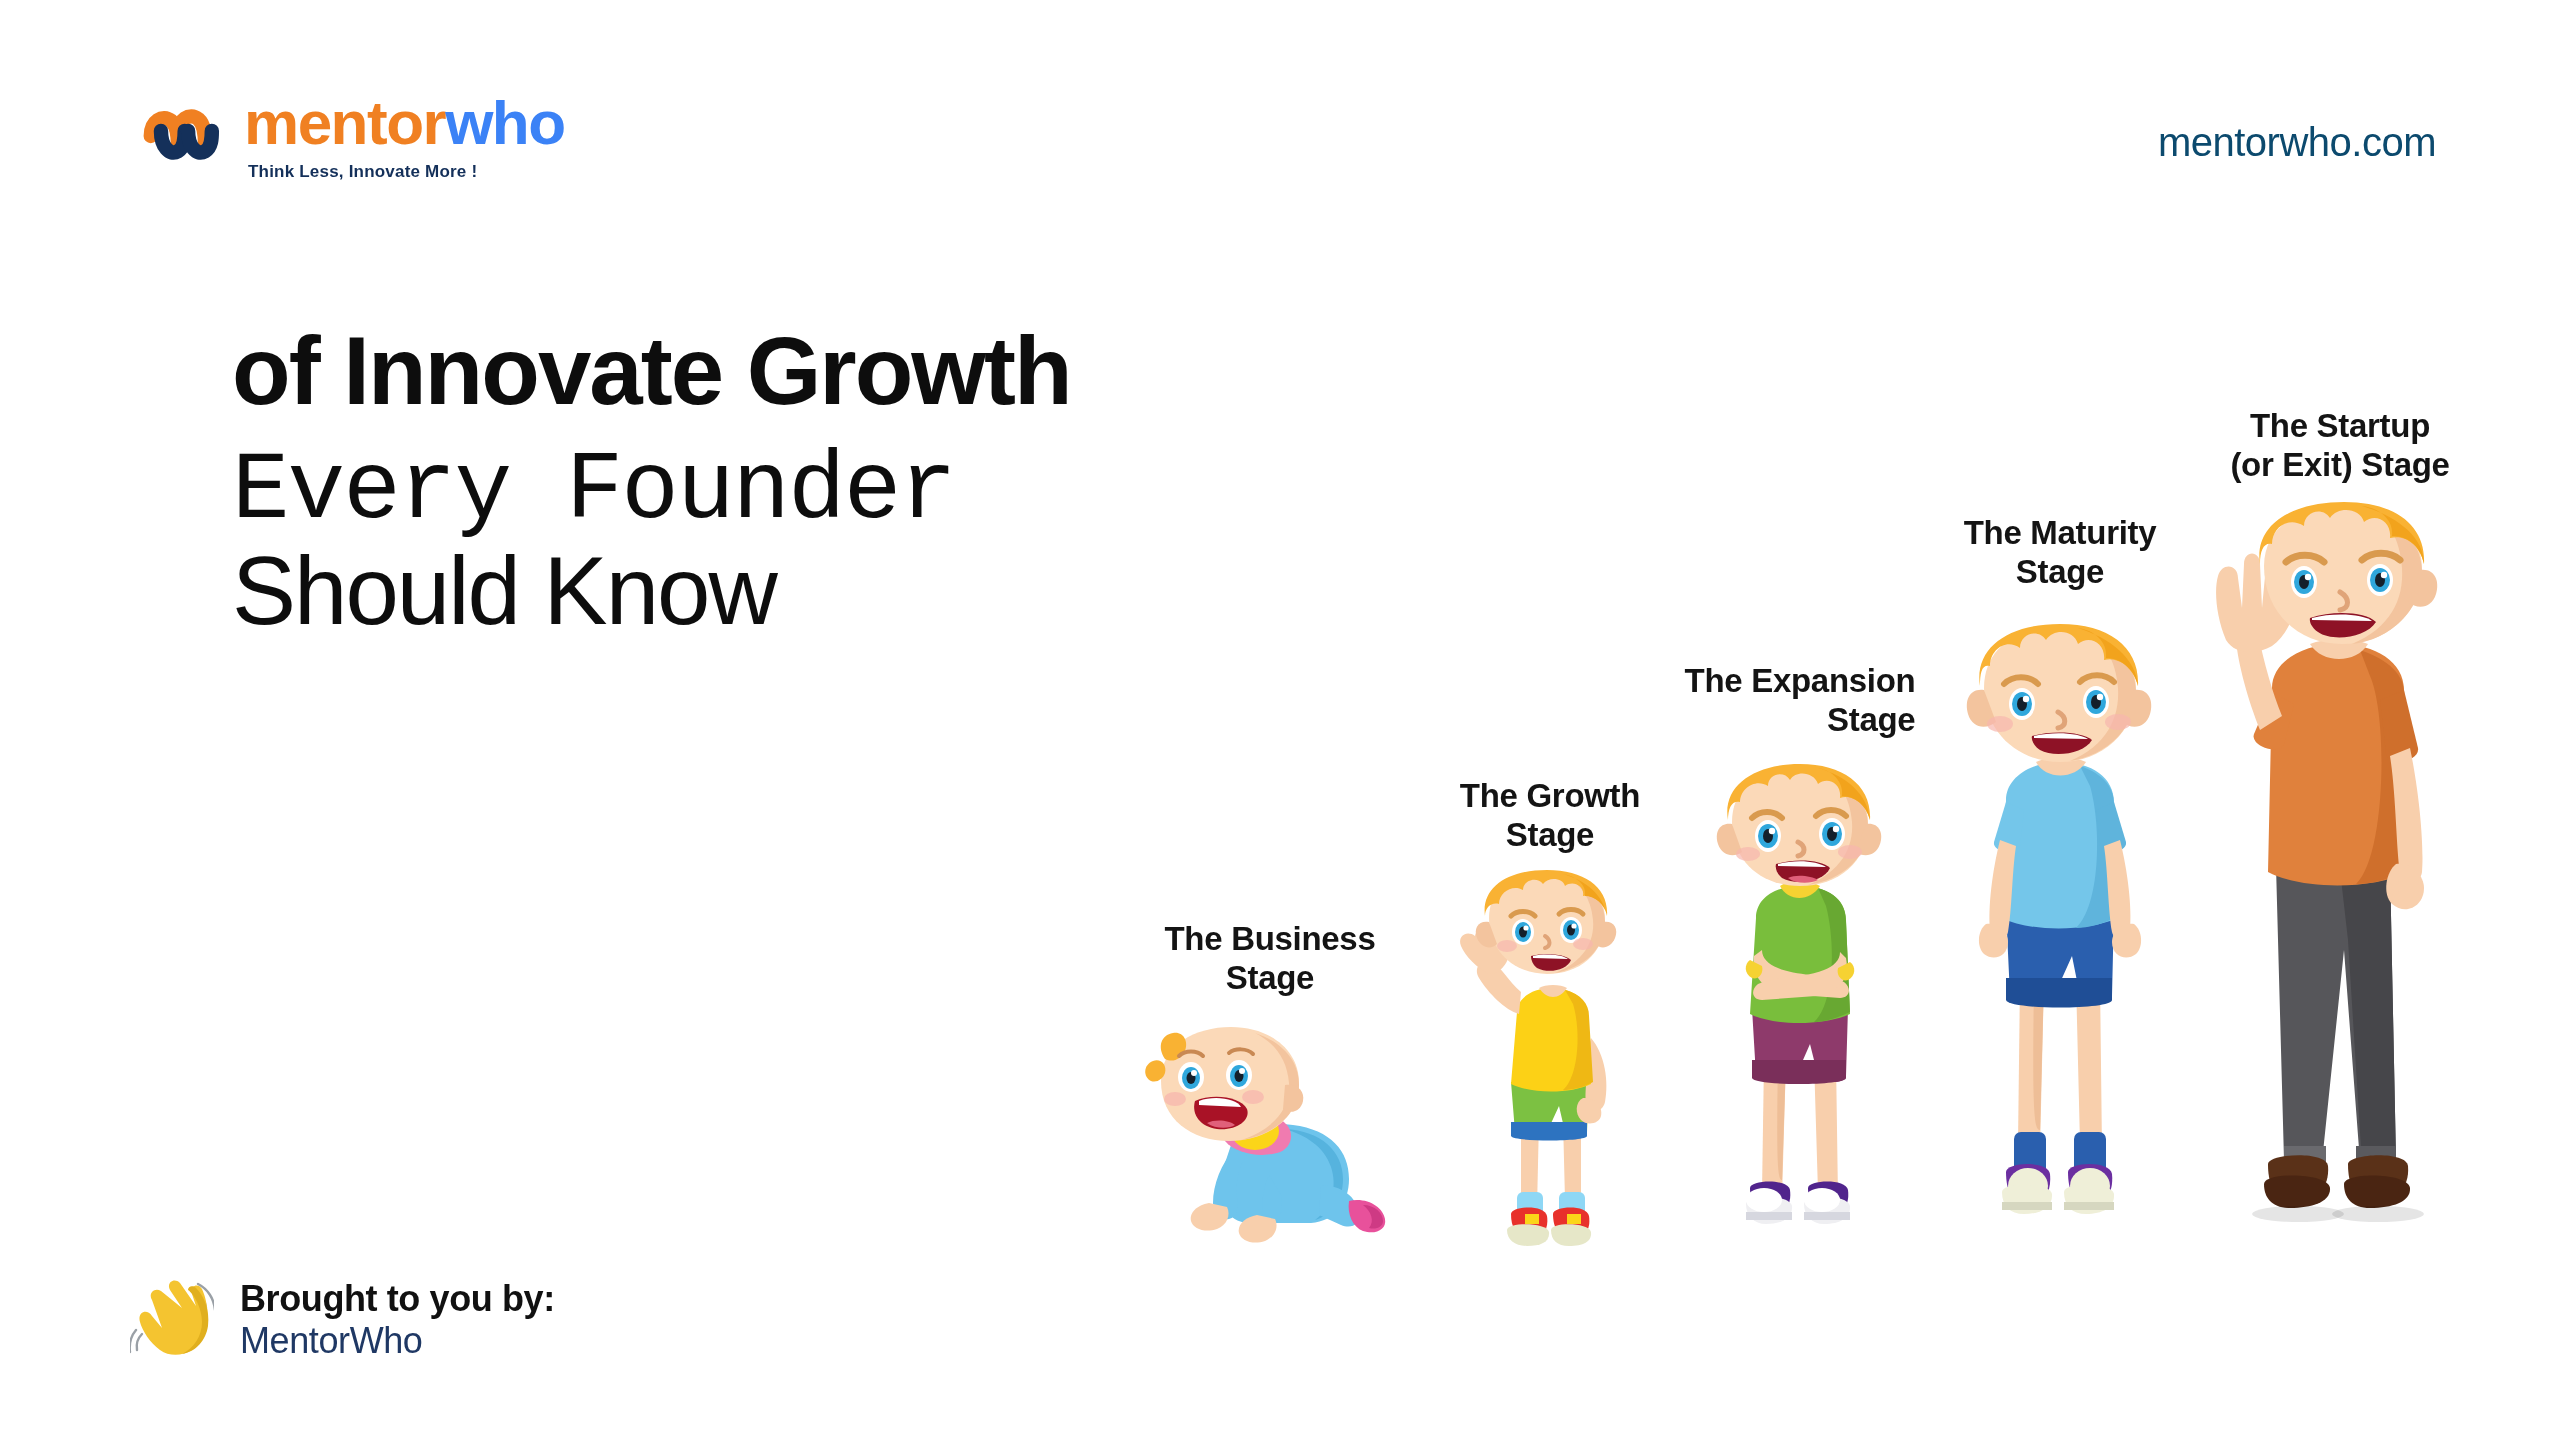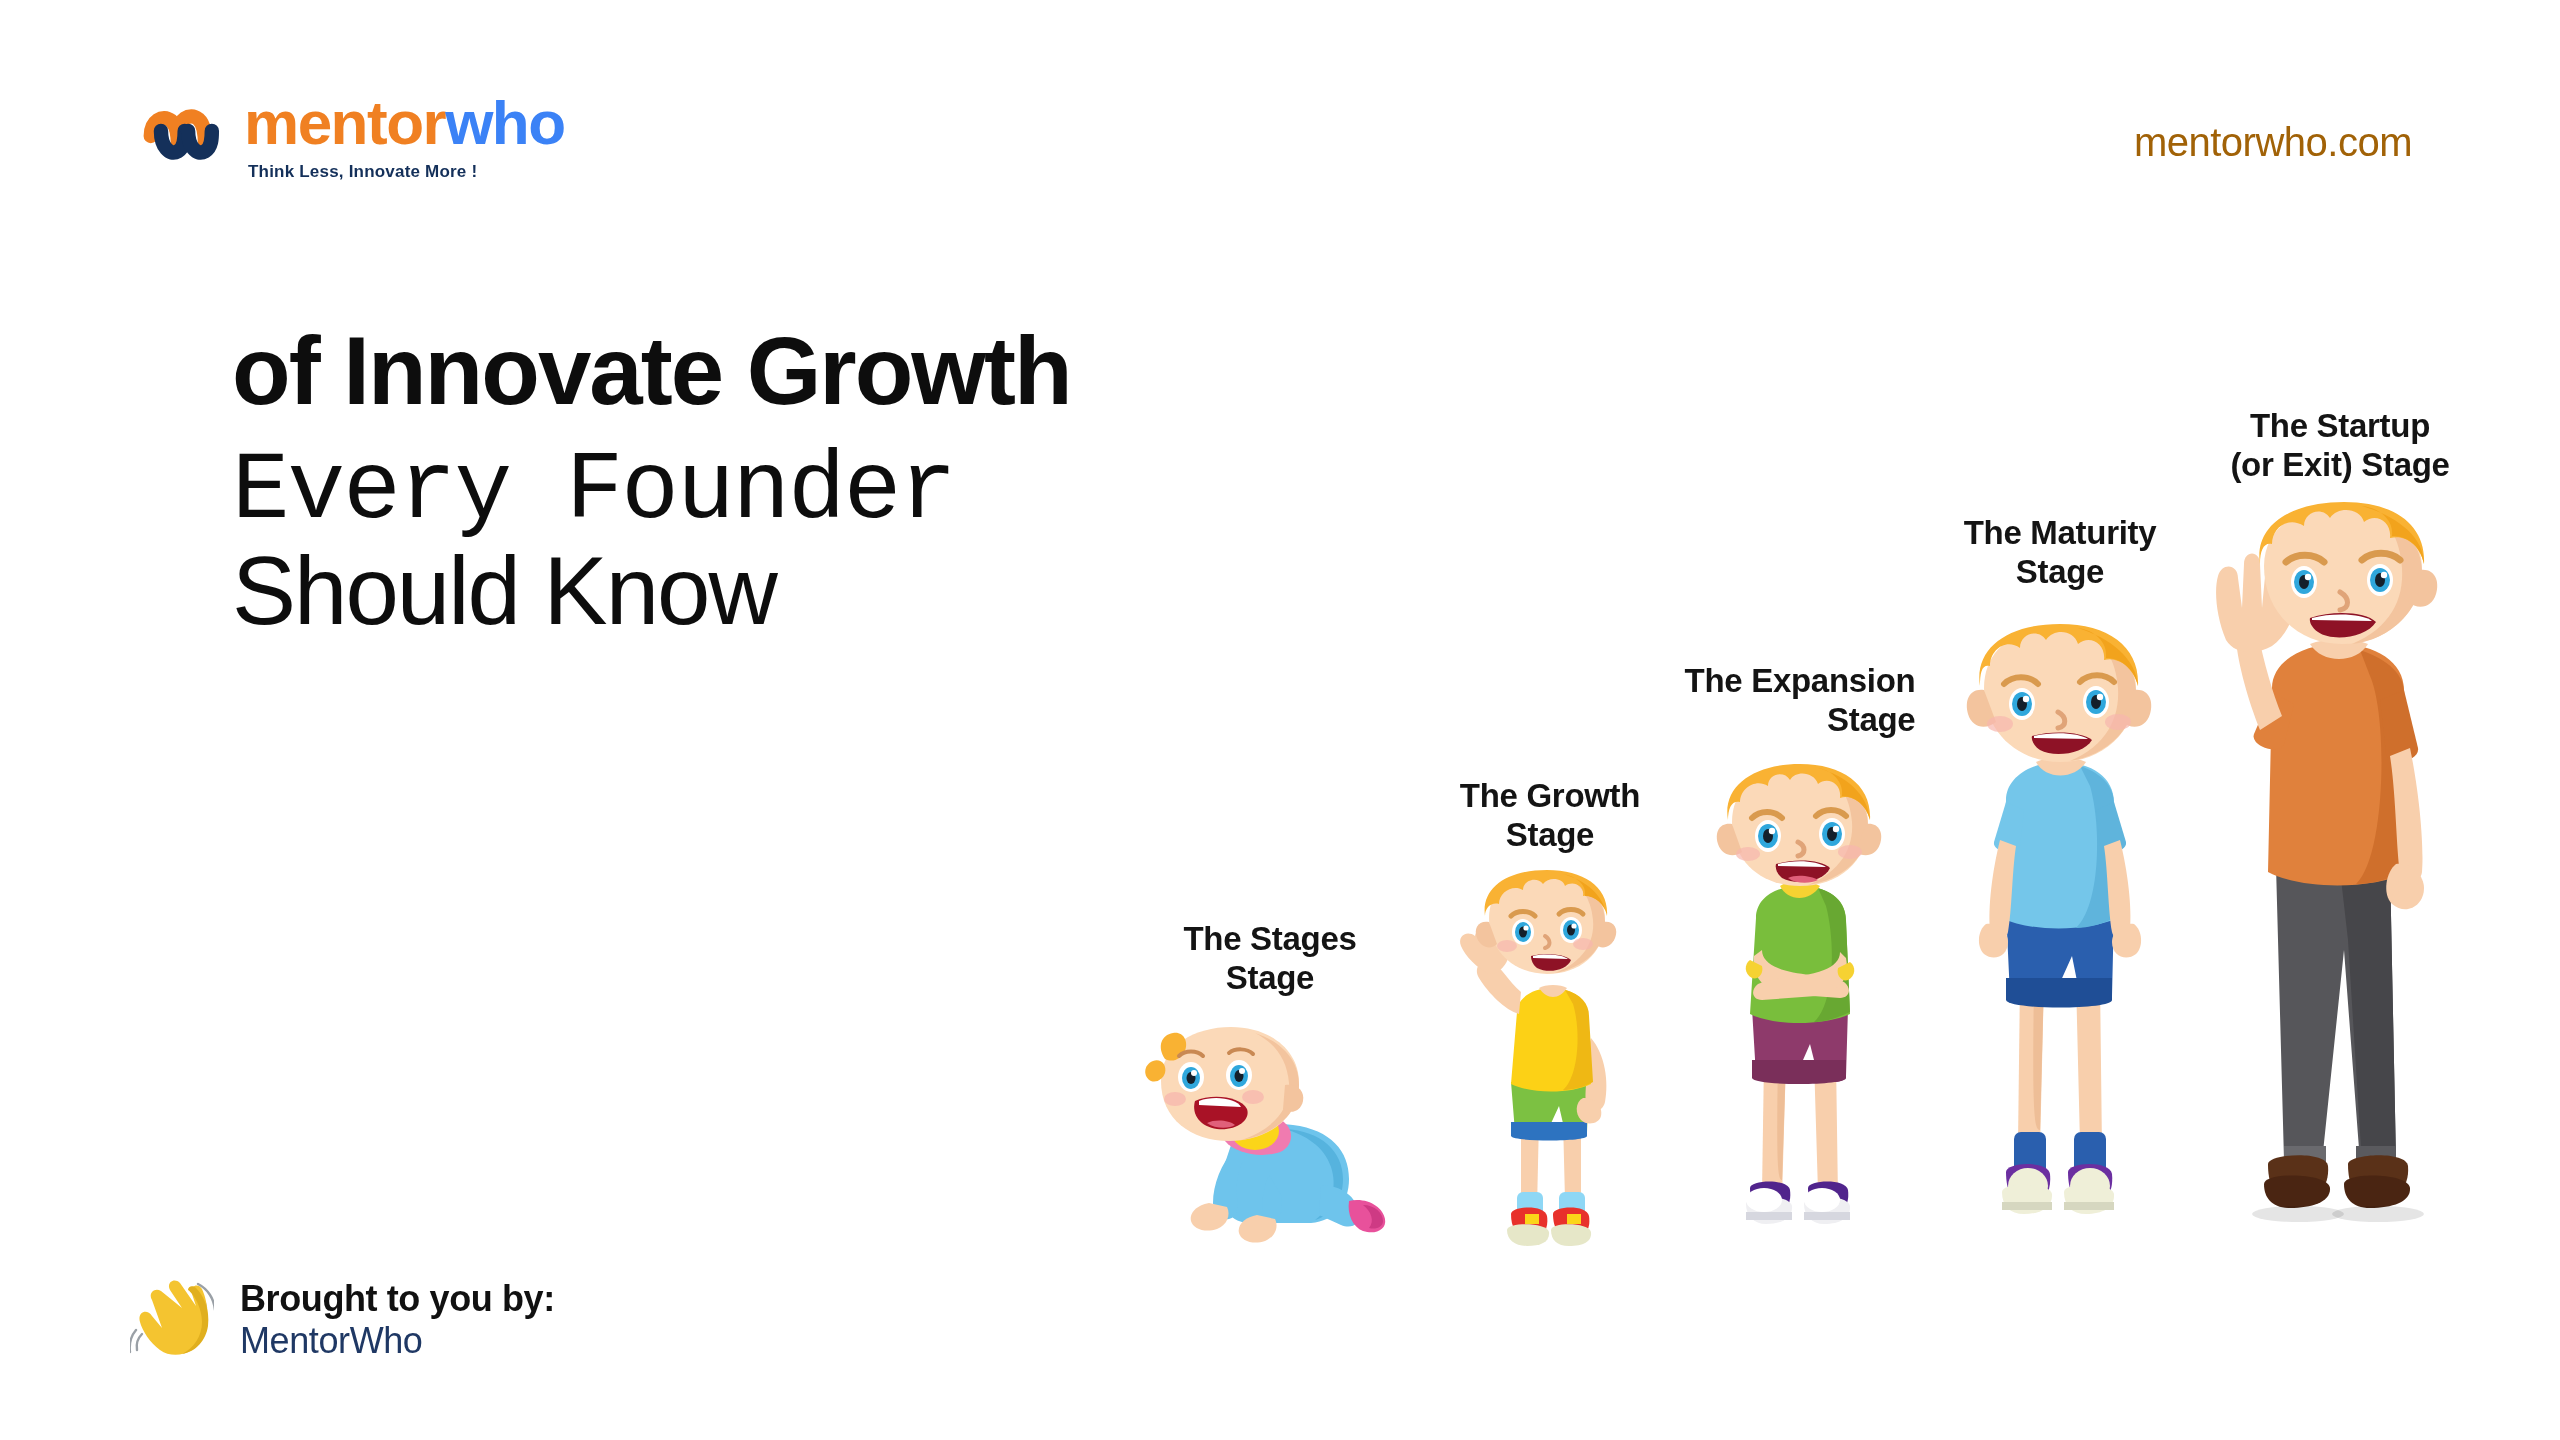--- a/index.html
+++ b/index.html
@@ -12,21 +12,21 @@
 
   
   .brand{position:absolute;left:140px;top:92px;display:flex;align-items:center;gap:18px;}
   .brand-mark{width:86px;height:78px;flex:0 0 auto;}
   .brand-text{display:flex;flex-direction:column;justify-content:center;line-height:1;}
   .brand-word{font-size:62px;font-weight:700;letter-spacing:-1.5px;white-space:nowrap;}
   .brand-word .w1{color:#F08022;}
   .brand-word .w2{color:#3b82f6;}
   .brand-tag{margin-top:9px;margin-left:4px;font-size:17px;font-weight:700;color:#14305A;letter-spacing:.2px;white-space:nowrap;}
 
-  .site-url{position:absolute;right:148px;top:120px;font-size:40px;color:#a16207;font-weight:400;letter-spacing:-.5px;}
+  .site-url{position:absolute;right:124px;top:120px;font-size:40px;color:#0c4a6e;font-weight:400;letter-spacing:-.5px;}
 
   
   .headline{position:absolute;left:232px;top:322px;width:1180px;color:#0d0d0d;}
   .hl-line{display:block;font-size:96px;line-height:1.03;letter-spacing:-2.0px;white-space:nowrap;}
   .hl-line.l1{font-weight:300;}
   .hl-line.l1 .strong{font-weight:600;}
   .hl-line.l2{font-weight:600;}
   .hl-line.l3{font-weight:300;margin-top:22px;font-family:Liberation Mono, monospace;}
   .hl-line.l4{font-weight:300;}
 
@@ -87,21 +87,21 @@
   <div class="headline">
     <span class="hl-line l2">of Innovate Growth</span>
     <span class="hl-line l3">Every Founder</span>
     <span class="hl-line l4">Should Know</span>
   </div>
 
   <div class="stages">
 
     <div class="stage" id="stage-0">
       <div class="label">
-        <div>The Stages</div>
+        <div>The Business</div>
         <div>Stage</div>
       </div>
       <svg class="figure" width="270" height="235" viewBox="0 0 270 235" xmlns="http://www.w3.org/2000/svg">
 
         <path d="M96 120 C104 104 130 96 158 100 C196 105 214 126 214 154 C214 178 200 196 176 198 L112 198 C92 196 82 176 84 156 Z" fill="#6EC4EC"></path>
         <path d="M150 104 C186 106 208 126 208 154 C208 174 198 190 180 195 C198 182 202 160 196 142 C189 121 170 110 150 104Z" fill="#56B3DE"></path>
 
         <path d="M186 160 C206 160 222 172 224 188 C226 200 216 204 206 200 L184 190Z" fill="#6EC4EC"></path>
 
         <path d="M214 176 C232 172 248 182 250 194 C252 205 240 210 228 206 C218 202 212 190 214 176Z" fill="#E8519B"></path>

